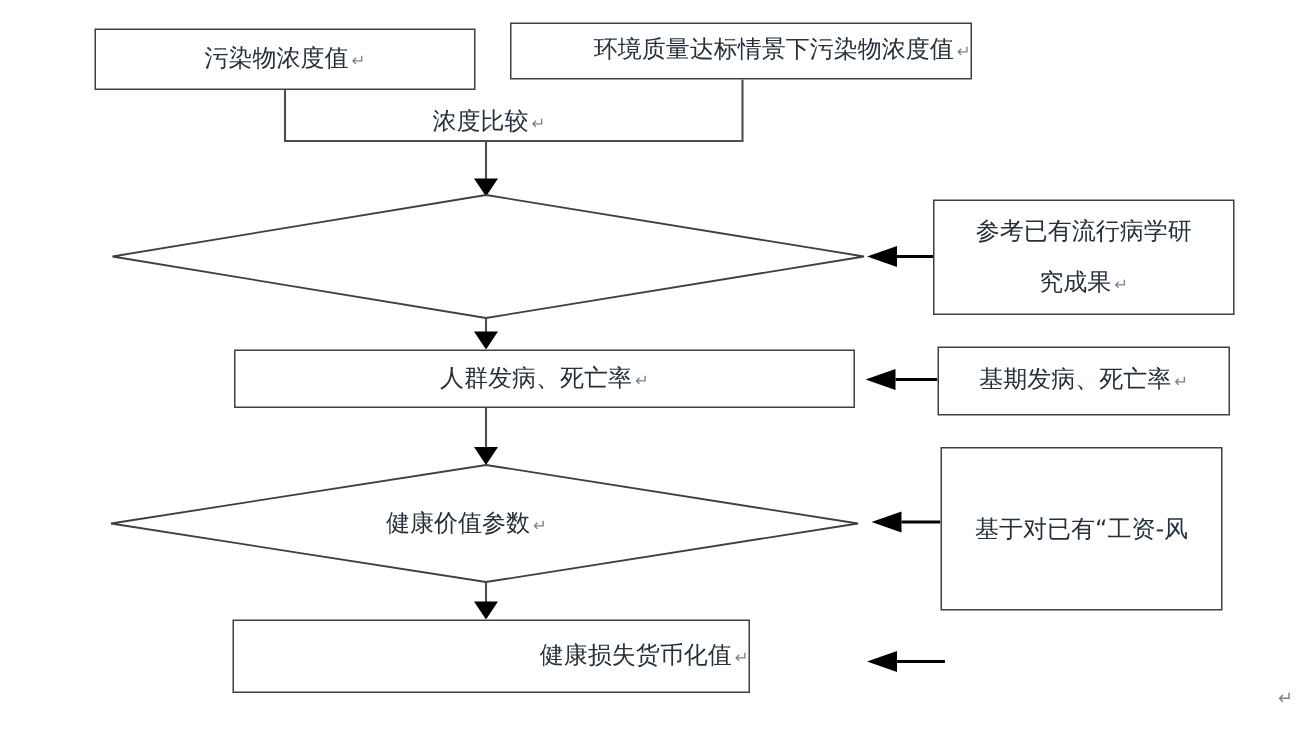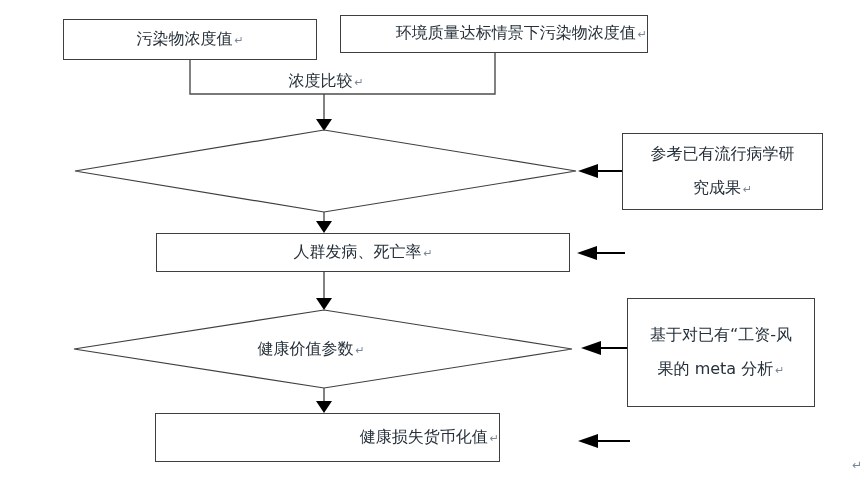--- a/index.html
+++ b/index.html
@@ -121,22 +121,24 @@
 
   <div class="node" style="left:155px;top:413px;width:345px;height:49px;align-items:flex-end;">
     <span class="line"><span>健康损失货币化值</span><span class="pmark">↵</span></span>
   </div>
 
   <div class="node side" style="left:622px;top:133px;width:201px;height:77px;">
     <span class="line">参考已有流行病学研</span>
     <span class="line"><span>究成果</span><span class="pmark">↵</span></span>
   </div>
 
+  <div class="node side" style="left:625px;top:231px;width:195px;height:46px;">
+    <span class="line"><span>基期发病、死亡率</span><span class="pmark">↵</span></span>
+  </div>
 
   <div class="node side" style="left:627px;top:298px;width:188px;height:109px;">
     <span class="line">基于对已有“工资-风</span>
-    <span class="line"><span>果的 meta 分析</span><span class="pmark">↵</span></span>
   </div>
 
 
   <span class="stray-mark">↵</span>
 
 </div>
 
 </body></html>

